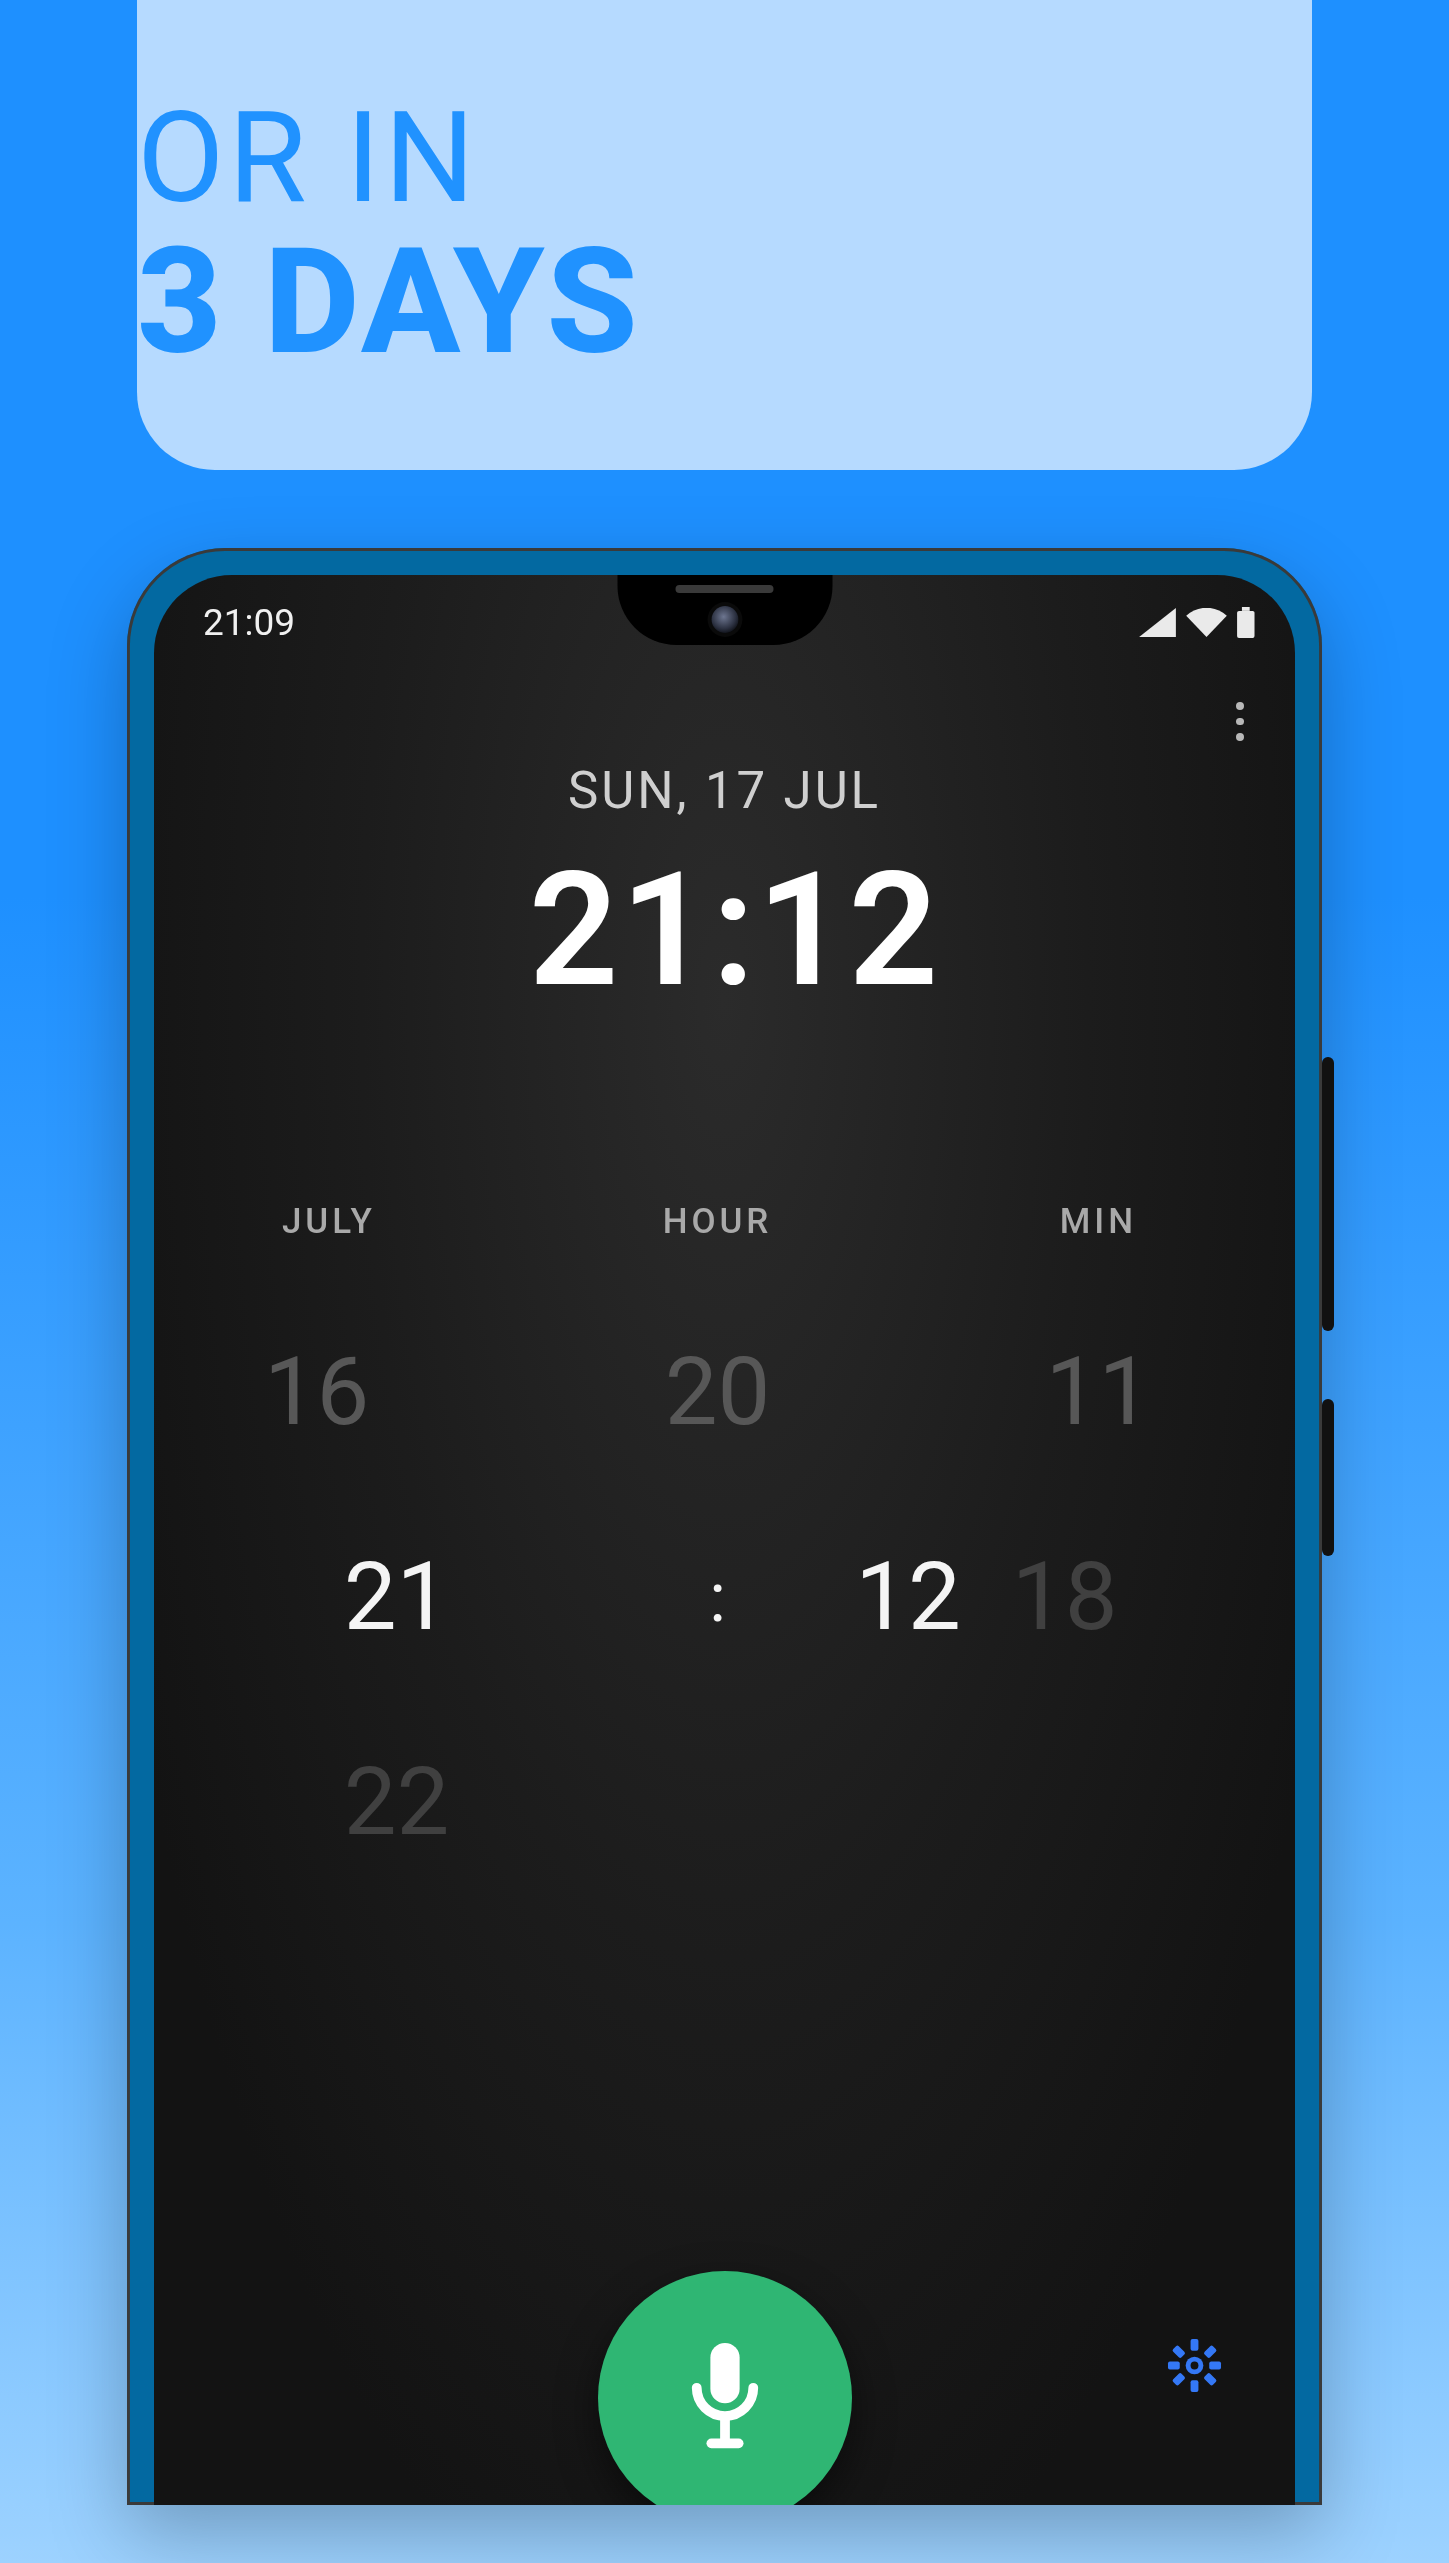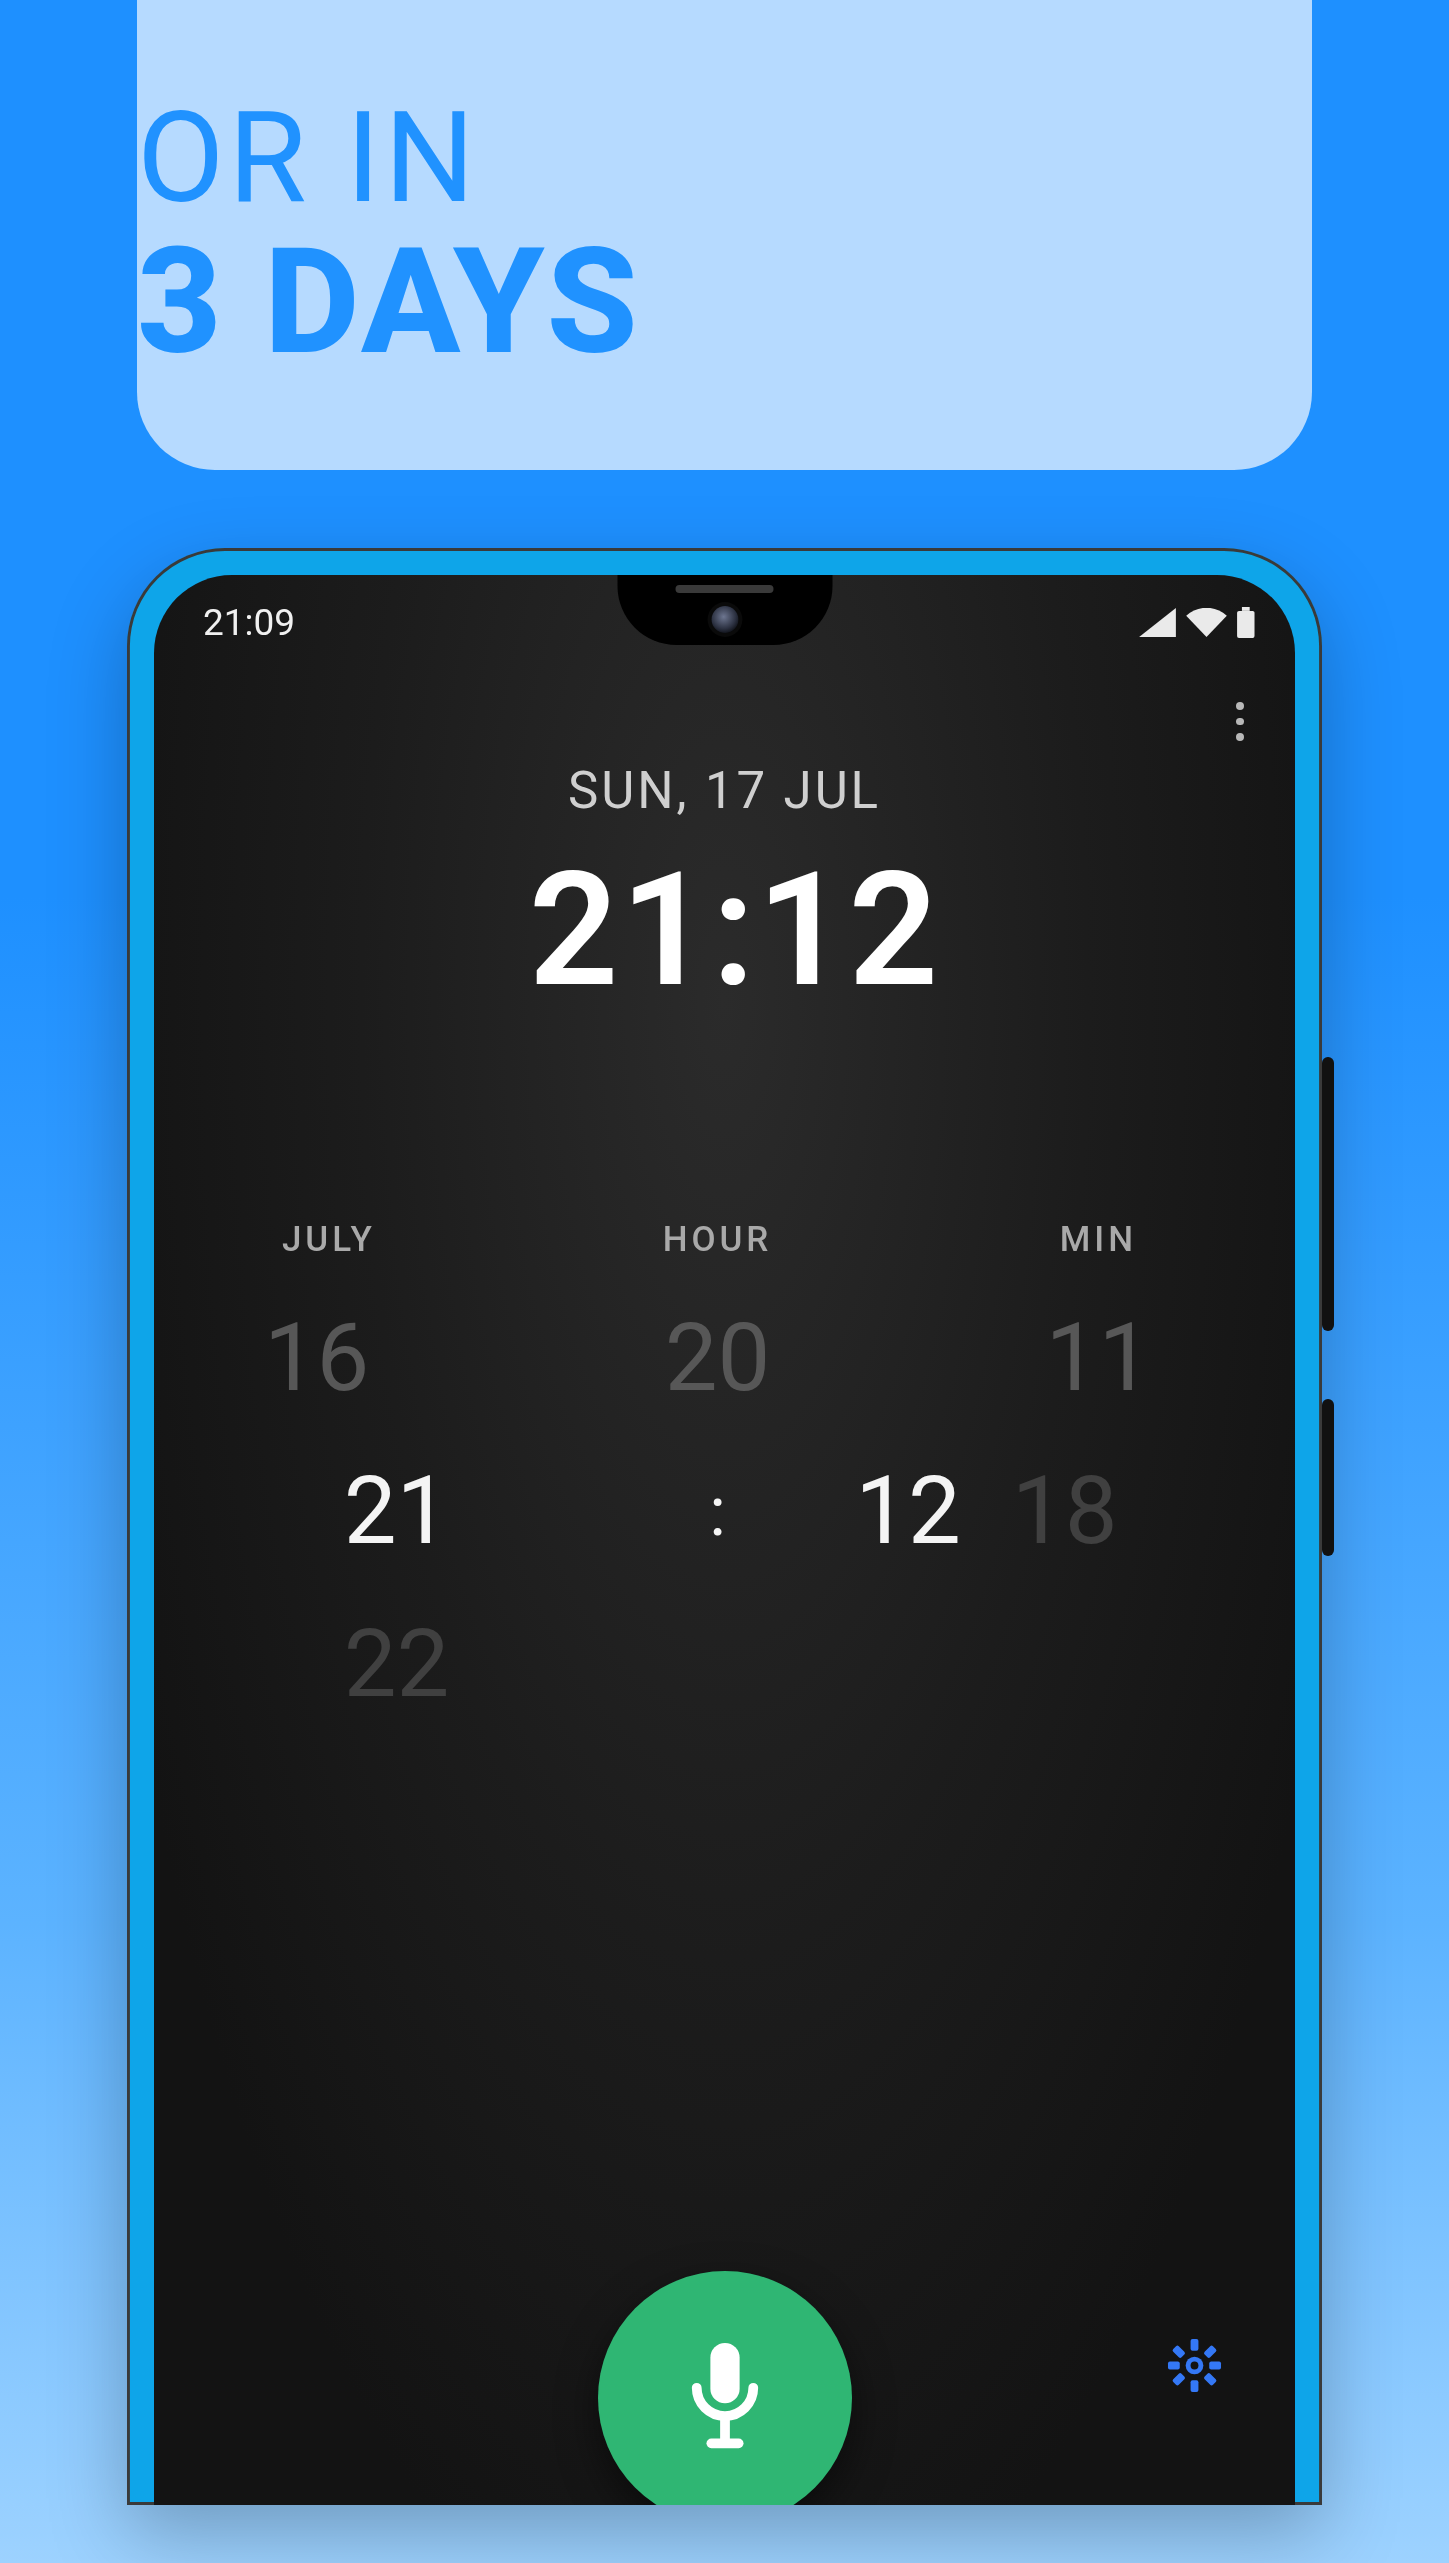--- a/index.html
+++ b/index.html
@@ -39,21 +39,21 @@
     letter-spacing: 2.9px;
   }
 
   
   .phone {
     position: absolute;
     left: 127px;
     top: 548px;
     width: 1195px;
     height: 1957px;
-    background: #0ea5e9;
+    background: #0369a1;
     border-radius: 98px 98px 0 0;
     box-shadow: 0 0 0 2.9px #3a3a3a inset, 0 29px 78px rgba(0,0,0,.25);
   }
   .phone::before { 
     content: "";
     position: absolute;
     right: -11.7px;
     top: 509px;
     width: 11.7px;
     height: 274px;
@@ -160,26 +160,26 @@
     margin-top: 17.6px;
     font-size: 157px;
     font-weight: 600;
     color: #fff;
     letter-spacing: 2px;
     padding-left: 20px;
   }
 
   .picker {
     position: absolute;
-    top: 644px;
+    top: 626px;
     left: 59px;
     right: 59px;
     display: grid;
     grid-template-columns: 1.6fr 1.2fr .2fr 1.2fr;
-    row-gap: 43px;
+    row-gap: 95px;
     text-align: center;
   }
   .col-label {
     color: #a9a9a9;
     font-size: 35px;
     letter-spacing: 3.9px;
     font-weight: 500;
   }
   .col-label.day { grid-column: 1; text-align: left; padding-left: 69px; }
   .col-label.hour { grid-column: 2; }

